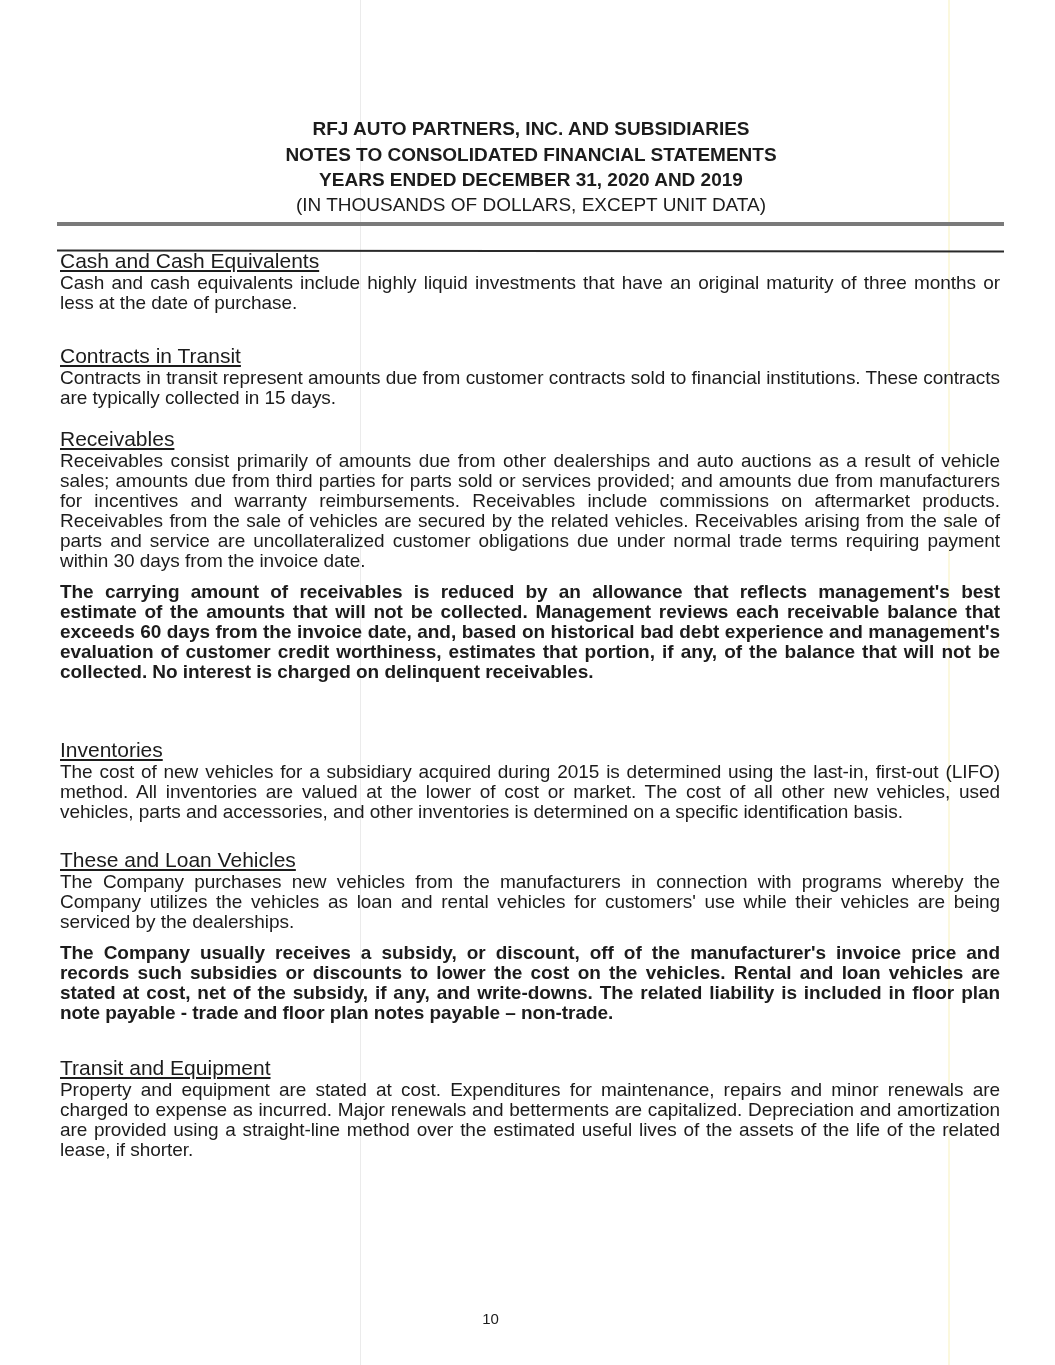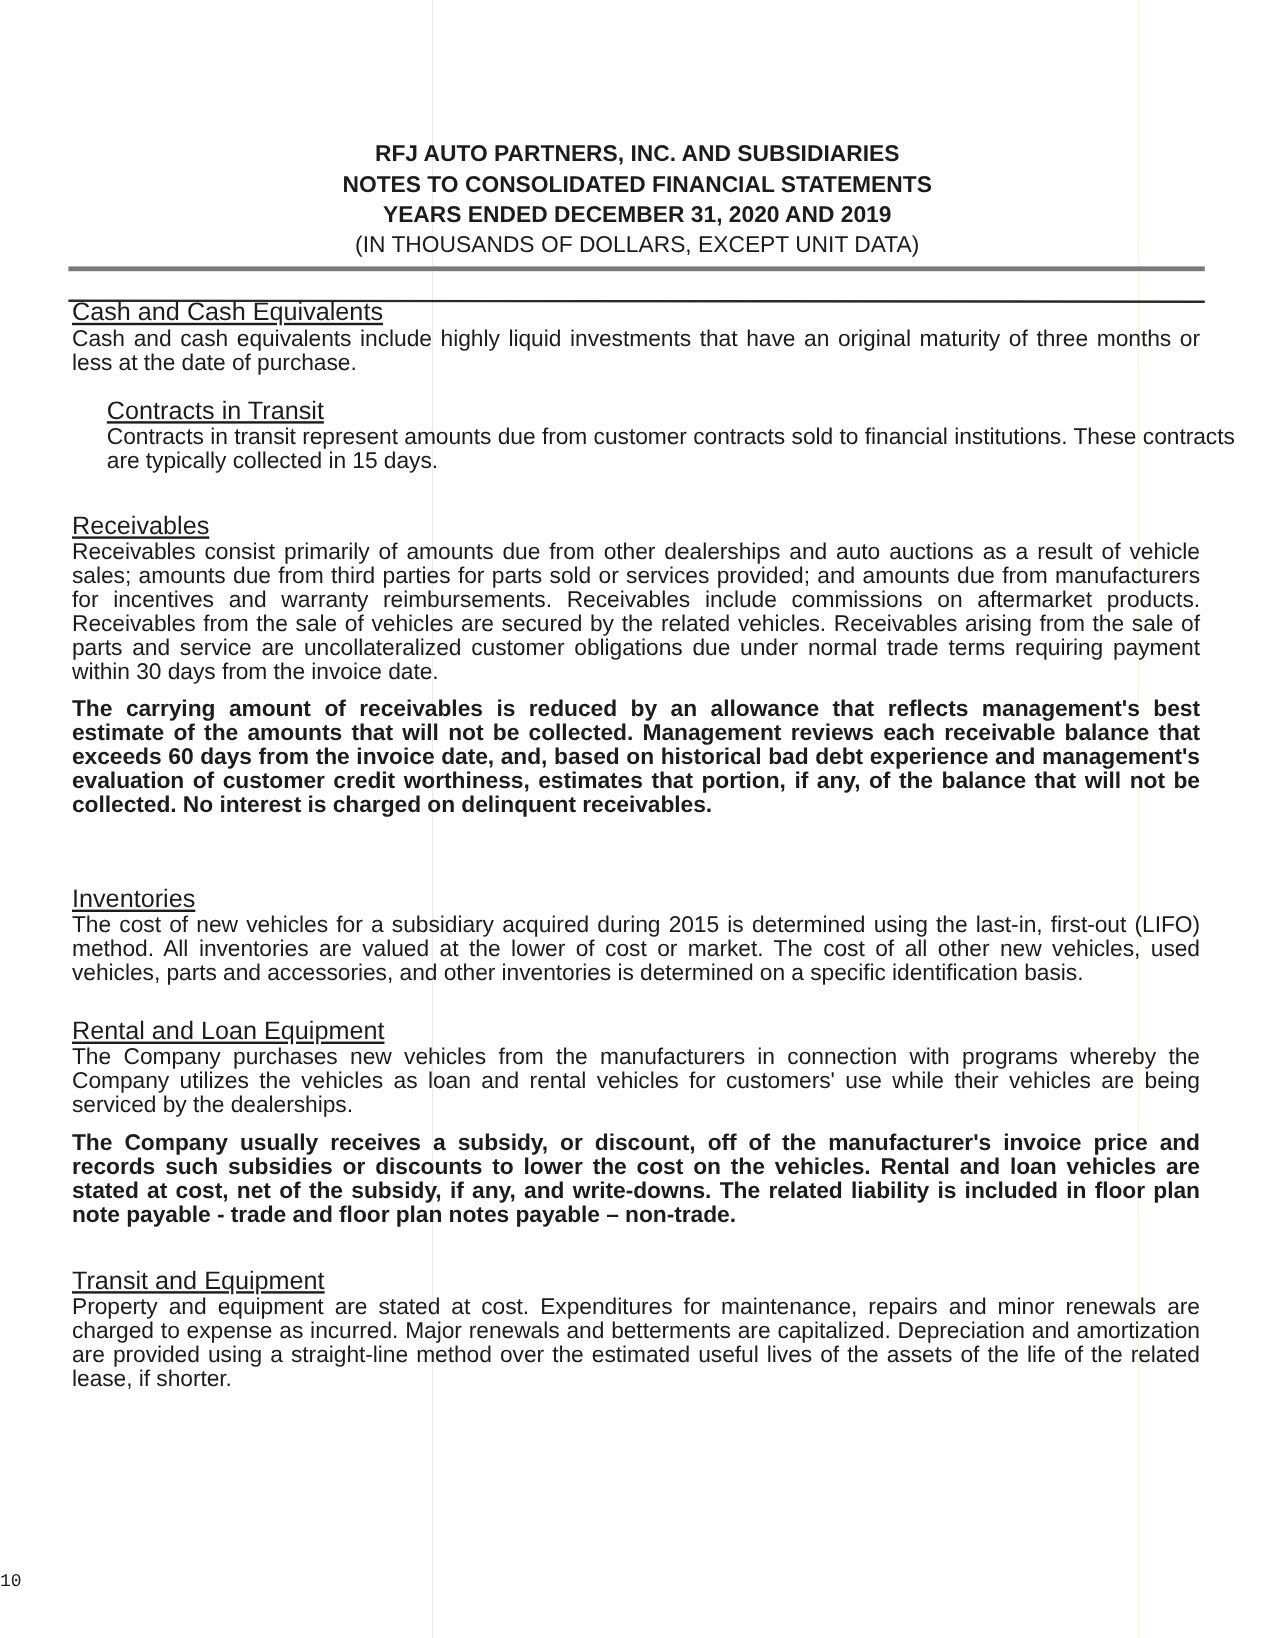--- a/index.html
+++ b/index.html
@@ -11,21 +11,21 @@
     .scan-line-v2 { position: absolute; left: 948px; top: 0; width: 2px; height: 1365px; background: #fbf8de; }
     .header { position: absolute; left: 0; top: 116px; width: 1062px; text-align: center; }
     .header .title-line { font-weight: bold; font-size: 19px; line-height: 25.5px; }
     .header .sub-line { font-size: 19px; line-height: 24px; }
     .rule-thick { position: absolute; left: 57px; top: 222px; width: 947px; height: 4px; background: #7a7a7a; }
     .rule-thin { position: absolute; left: 57px; top: 250px; width: 947px; height: 2px; background: #2a2a2a; transform: rotate(0.05deg); }
     .section { position: absolute; left: 60px; width: 940px; }
     .heading { font-size: 21px; text-decoration: underline; line-height: 21px; margin-bottom: 2px; }
     .para { font-size: 19px; line-height: 20px; text-align: justify; letter-spacing: -0.05px; }
     .para + .para { margin-top: 11px; font-weight: bold; }
-    .page-number { position: absolute; left: 0; width: 981px; top: 1310px; text-align: left; font-family: Liberation Mono, monospace; font-size: 15px; }
+    .page-number { position: absolute; left: 0; width: 981px; top: 1310px; text-align: center; font-family: Liberation Sans, sans-serif; font-size: 15px; }
   </style>
 </head>
 <body>
 
 <div class="scan-line-v1"></div>
 <div class="scan-line-v2"></div>
 
 <div class="header">
   <div class="title-line">RFJ AUTO PARTNERS, INC. AND SUBSIDIARIES</div>
   <div class="title-line">NOTES TO CONSOLIDATED FINANCIAL STATEMENTS</div>
@@ -34,38 +34,38 @@
 </div>
 
 <div class="rule-thick"></div>
 <div class="rule-thin"></div>
 
 <div class="section" style="top:250px;">
   <div class="heading">Cash and Cash Equivalents</div>
   <div class="para">Cash and cash equivalents include highly liquid investments that have an original maturity of three months or less at the date of purchase.</div>
 </div>
 
-<div class="section" style="top:332px;margin-left:29px;">
+<div class="section" style="top:345px;">
   <div class="heading">Contracts in Transit</div>
   <div class="para">Contracts in transit represent amounts due from customer contracts sold to financial institutions.  These contracts are typically collected in 15 days.</div>
 </div>
 
 <div class="section" style="top:428px;">
   <div class="heading">Receivables</div>
   <div class="para">Receivables consist primarily of amounts due from other dealerships and auto auctions as a result of vehicle sales; amounts due from third parties for parts sold or services provided; and amounts due from manufacturers for incentives and warranty reimbursements.  Receivables include commissions on aftermarket products. Receivables from the sale of vehicles are secured by the related vehicles.  Receivables arising from the sale of parts and service are uncollateralized customer obligations due under normal trade terms requiring payment within 30 days from the invoice date.</div>
   <div class="para">The carrying amount of receivables is reduced by an allowance that reflects management's best estimate of the amounts that will not be collected.  Management reviews each receivable balance that exceeds 60 days from the invoice date, and, based on historical bad debt experience and management's evaluation of customer credit worthiness, estimates that portion, if any, of the balance that will not be collected.  No interest is charged on delinquent receivables.</div>
 </div>
 
 <div class="section" style="top:739px;">
   <div class="heading">Inventories</div>
   <div class="para">The cost of new vehicles for a subsidiary acquired during 2015 is determined using the last-in, first-out (LIFO) method.  All inventories are valued at the lower of cost or market.  The cost of all other new vehicles, used vehicles, parts and accessories, and other inventories is determined on a specific identification basis.</div>
 </div>
 
 <div class="section" style="top:849px;">
-  <div class="heading">Rental and Loan Equipment</div>
+  <div class="heading">These and Loan Vehicles</div>
   <div class="para">The Company purchases new vehicles from the manufacturers in connection with programs whereby the Company utilizes the vehicles as loan and rental vehicles for customers' use while their vehicles are being serviced by the dealerships.</div>
   <div class="para">The Company usually receives a subsidy, or discount, off of the manufacturer's invoice price and records such subsidies or discounts to lower the cost on the vehicles.  Rental and loan vehicles are stated at cost, net of the subsidy, if any, and write-downs.  The related liability is included in floor plan note payable - trade and floor plan notes payable – non-trade.</div>
 </div>
 
 <div class="section" style="top:1057px;">
   <div class="heading">Transit and Equipment</div>
   <div class="para">Property and equipment are stated at cost.  Expenditures for maintenance, repairs and minor renewals are charged to expense as incurred.  Major renewals and betterments are capitalized.  Depreciation and amortization are provided using a straight-line method over the estimated useful lives of the assets of the life of the related lease, if shorter.</div>
 </div>
 
 <div class="page-number">10</div>

